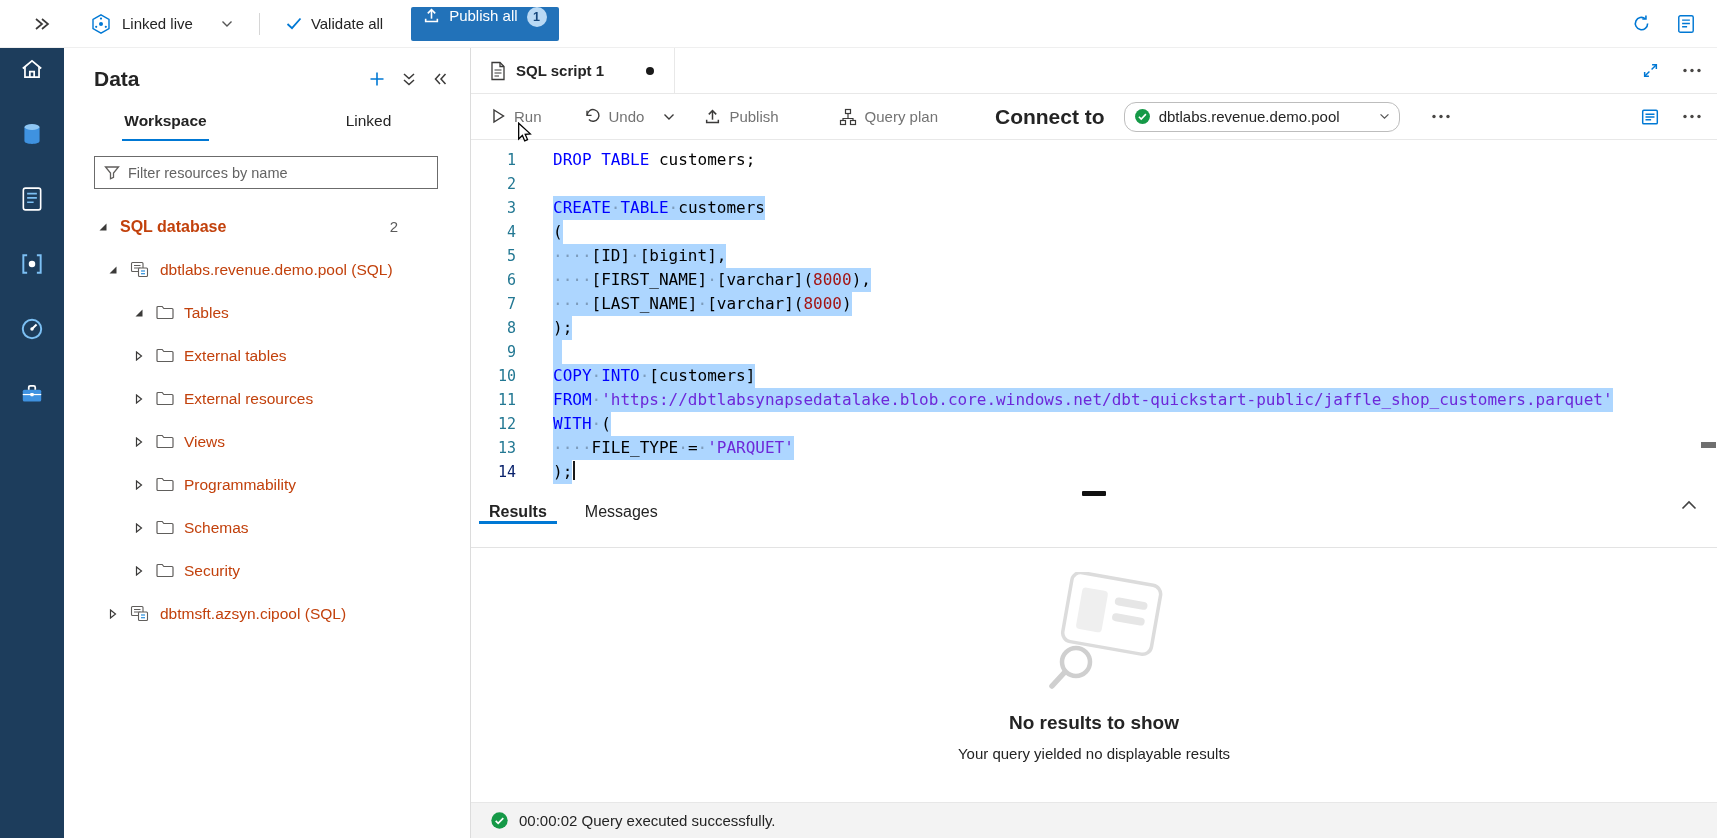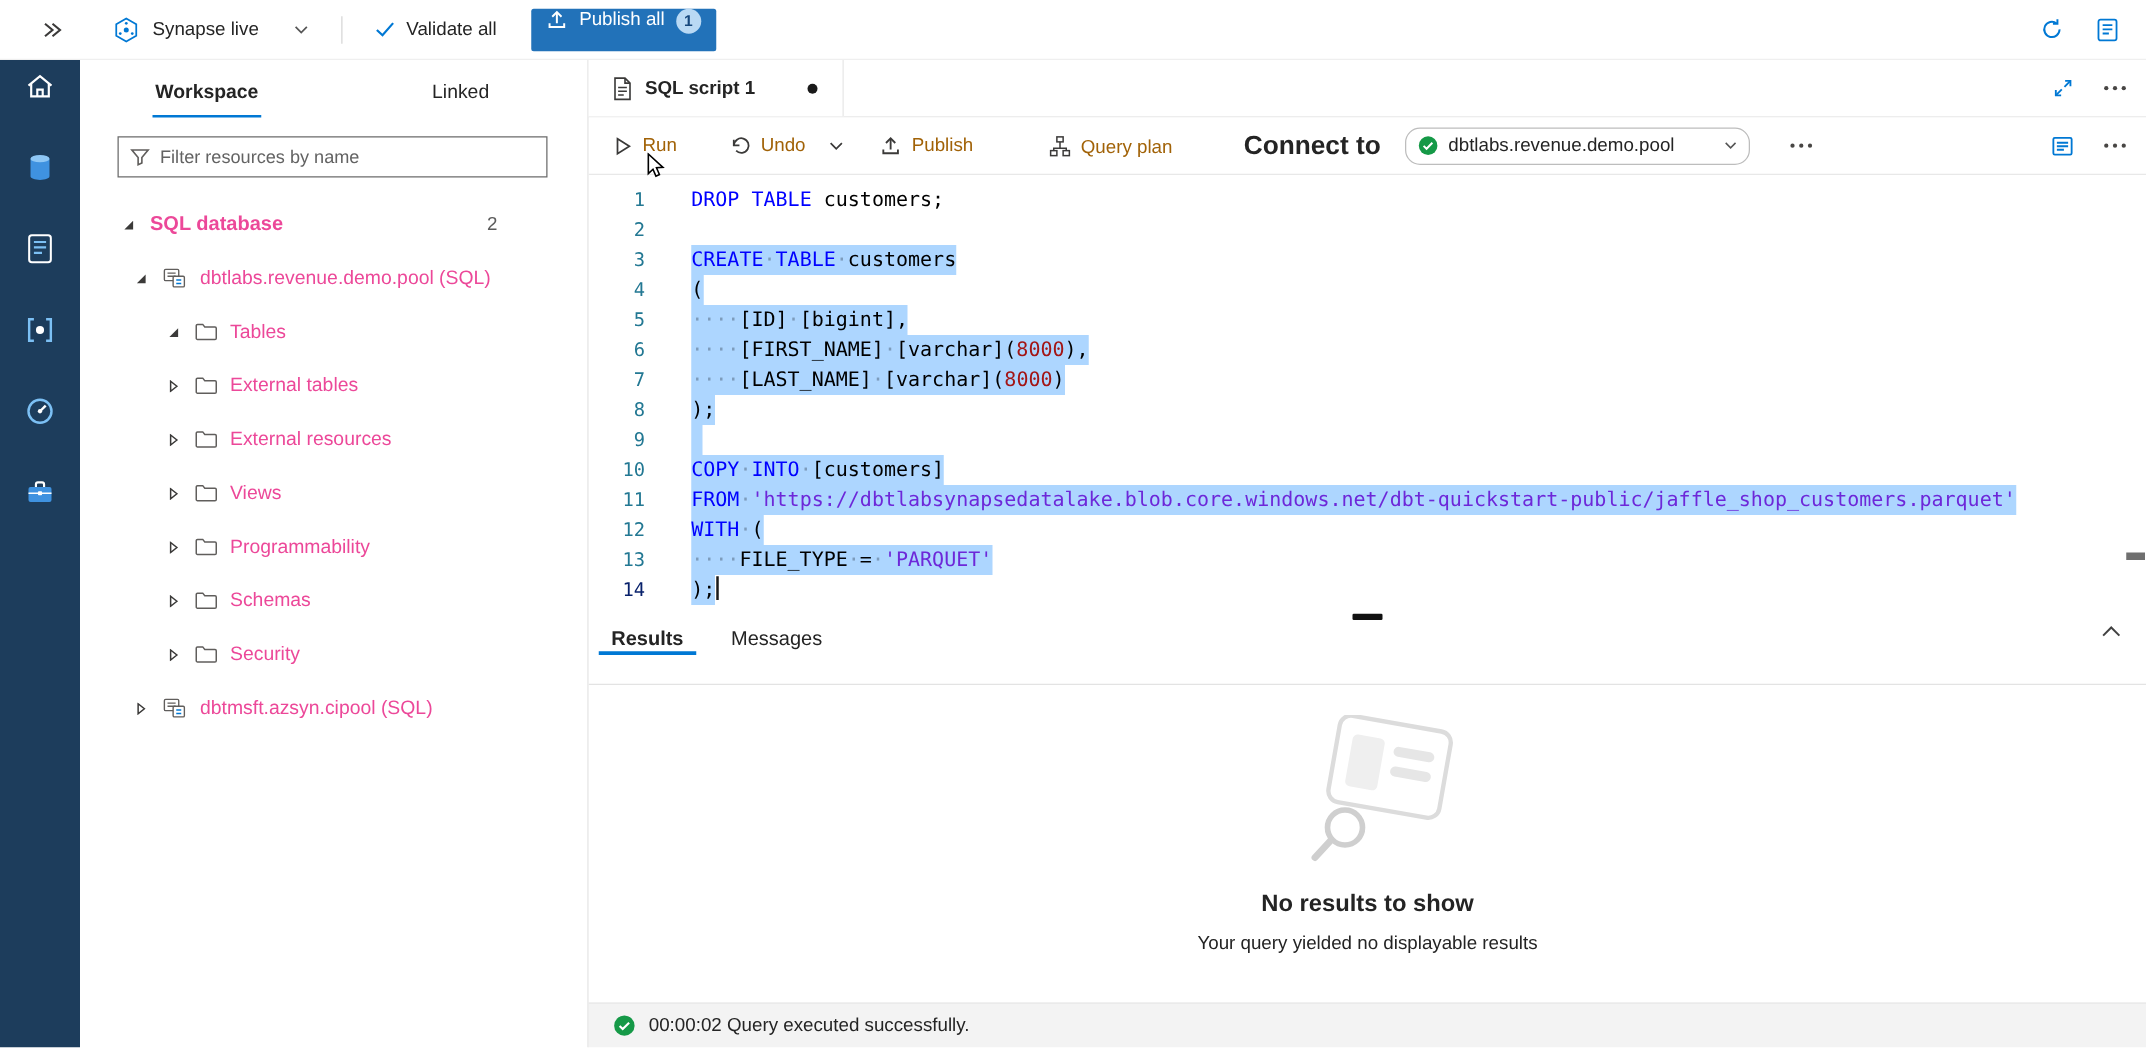--- a/index.html
+++ b/index.html
@@ -39,35 +39,35 @@
   .filter{margin:15px 32px 8px 30px;height:33px;border:1px solid #6b6b6b;display:flex;align-items:center;padding:0 9px;gap:8px;background:#fff}
   .filter-input{border:none;outline:none;flex:1;font-size:14.5px;font-family:inherit;color:#242424;background:transparent}
   .filter-input::placeholder{color:#636363}
   .tree{margin-top:8px}
   .tree-row{display:flex;align-items:center;height:43px;cursor:pointer}
   .lvl1{padding-left:32px}
   .lvl2{padding-left:42px}
   .lvl3{padding-left:68px}
   .tw{width:14px;margin-right:10px;display:flex;justify-content:center;flex:none}
   .ticon{display:flex;margin-right:10px;flex:none}
-  .tlabel{font-size:15.5px;color:#ec4899;white-space:nowrap}
+  .tlabel{font-size:15.5px;color:#c2410c;white-space:nowrap}
   .tbold{font-weight:bold;font-size:16px}
   .tcount{margin-left:auto;margin-right:72px;font-size:15px;color:#5b5b5b}
 
   
   .editor-col{flex:1;min-width:0;display:flex;flex-direction:column;background:#fff}
 
   .tab-strip{height:46px;display:flex;align-items:stretch;border-bottom:1px solid #e8e8e8;background:#fff}
   .editor-tab{display:flex;align-items:center;padding:0 20px 0 19px;border-right:1px solid #e8e8e8;cursor:pointer;background:#fff}
   .tab-title{font-size:15px;font-weight:600;margin-left:10px;white-space:nowrap}
   .dirty-dot{width:8px;height:8px;border-radius:50%;background:#1a1a1a;margin-left:42px}
   .tabstrip-right{margin-left:auto;display:flex;align-items:center;gap:24px;padding-right:16px}
 
   .toolbar{height:46px;display:flex;align-items:center;border-bottom:1px solid #e8e8e8;padding-left:20px;position:relative;background:#fff}
-  .tb-item{display:flex;align-items:flex-end;gap:8px;font-size:15px;color:#a16207;background:none;border:none;cursor:pointer;white-space:nowrap}
+  .tb-item{display:flex;align-items:flex-start;gap:8px;font-size:15px;color:#737373;background:none;border:none;cursor:pointer;white-space:nowrap}
   .tb-ic{display:inline-flex}
   .ml42{margin-left:42px}.ml19{margin-left:19px}.ml29{margin-left:29px}.ml60{margin-left:60px}.ml57{margin-left:57px}.ml32{margin-left:32px}
   .connect-label{font-size:21px;font-weight:600;white-space:nowrap}
   .pool-pill{margin-left:19px;width:276px;height:30px;border:1px solid #bdbdbd;border-radius:12px;display:flex;align-items:center;padding:0 9px;gap:8px;background:#fff;cursor:pointer}
   .pool-label{font-size:15px;flex:1;text-align:left;white-space:nowrap;overflow:hidden}
   .tb-right{margin-left:auto;display:flex;align-items:center;gap:24px;padding-right:16px}
   .mouse-cursor{position:absolute;left:46px;top:28px;z-index:9;pointer-events:none}
 
   
   .code-area{display:flex;font-family:"DejaVu Sans Mono",monospace;padding-top:8px;height:348px;position:relative;background:#fff;overflow:hidden}
@@ -115,21 +115,21 @@
   <div class="env">
     <span class="icon-btn">
       <svg width="22" height="22" viewBox="0 0 22 22" fill="none" stroke="#0078d4" stroke-width="1.4">
           <path d="M11 1.8 L19 6.4 V15.6 L11 20.2 L3 15.6 V6.4 Z"></path>
           <circle cx="11" cy="11" r="2" fill="#0078d4" stroke="none"></circle>
           <circle cx="11" cy="5.6" r="1.1" fill="#0078d4" stroke="none"></circle>
           <circle cx="6.2" cy="13.8" r="1.1" fill="#0078d4" stroke="none"></circle>
           <circle cx="15.8" cy="13.8" r="1.1" fill="#0078d4" stroke="none"></circle>
         </svg>
     </span>
-    <span class="env-label">Synapse live</span>
+    <span class="env-label">Linked live</span>
     <span class="env-caret">
       <svg width="12" height="8" viewBox="0 0 12 8" fill="none" stroke="#555" stroke-width="1.4">
           <path d="M1.5 1.5 L6 6 L10.5 1.5"></path>
         </svg>
     </span>
   </div>
   <span class="tb-divider"></span>
   <button class="validate">
     <span class="tb-ic">
       <svg width="16" height="13" viewBox="0 0 16 13" fill="none" stroke="#0078d4" stroke-width="1.8">
@@ -204,20 +204,42 @@
       <svg width="26" height="26" viewBox="0 0 24 24" fill="none">
           <rect x="3.5" y="8" width="17" height="11" rx="1.5" fill="#3f92e0"></rect>
           <path d="M9 8 V6 a1.5 1.5 0 0 1 1.5 -1.5 h3 A1.5 1.5 0 0 1 15 6 v2" stroke="#fff" stroke-width="1.6"></path>
           <path d="M3.5 12.5 h17" stroke="#fff" stroke-width="1.1"></path>
           <rect x="10.5" y="11" width="3" height="3" rx="0.6" fill="#fff"></rect>
         </svg>
     </button>
   </nav>
 
   <section class="data-panel">
+    <div class="panel-head">
+      <span class="panel-title">Data</span>
+      <span class="panel-actions">
+        <button class="icon-btn">
+          <svg width="16" height="16" viewBox="0 0 16 16" fill="none" stroke="#0078d4" stroke-width="1.6">
+              <path d="M8 1.5 V14.5 M1.5 8 H14.5"></path>
+            </svg>
+        </button>
+        <button class="icon-btn">
+          <svg width="14" height="15" viewBox="0 0 14 15" fill="none" stroke="#3b3a39" stroke-width="1.5">
+              <path d="M2 2 L7 6.5 L12 2"></path>
+              <path d="M2 8 L7 12.5 L12 8"></path>
+            </svg>
+        </button>
+        <button class="icon-btn">
+          <svg width="15" height="14" viewBox="0 0 15 14" fill="none" stroke="#3b3a39" stroke-width="1.5">
+              <path d="M7 2 L2.5 7 L7 12"></path>
+              <path d="M12.5 2 L8 7 L12.5 12"></path>
+            </svg>
+        </button>
+      </span>
+    </div>
     <div class="panel-tabs">
       <button class="panel-tab active"><span class="tab-inner">Workspace</span></button>
       <button class="panel-tab"><span class="tab-inner">Linked</span></button>
     </div>
     <div class="filter">
       <span class="tb-ic">
         <svg width="16" height="15" viewBox="0 0 16 14" fill="none" stroke="#605e5c" stroke-width="1.3">
             <path d="M1.5 1.5 h13 L9.5 7.5 V11.8 L6.5 13.3 V7.5 Z"></path>
           </svg>
       </span>

